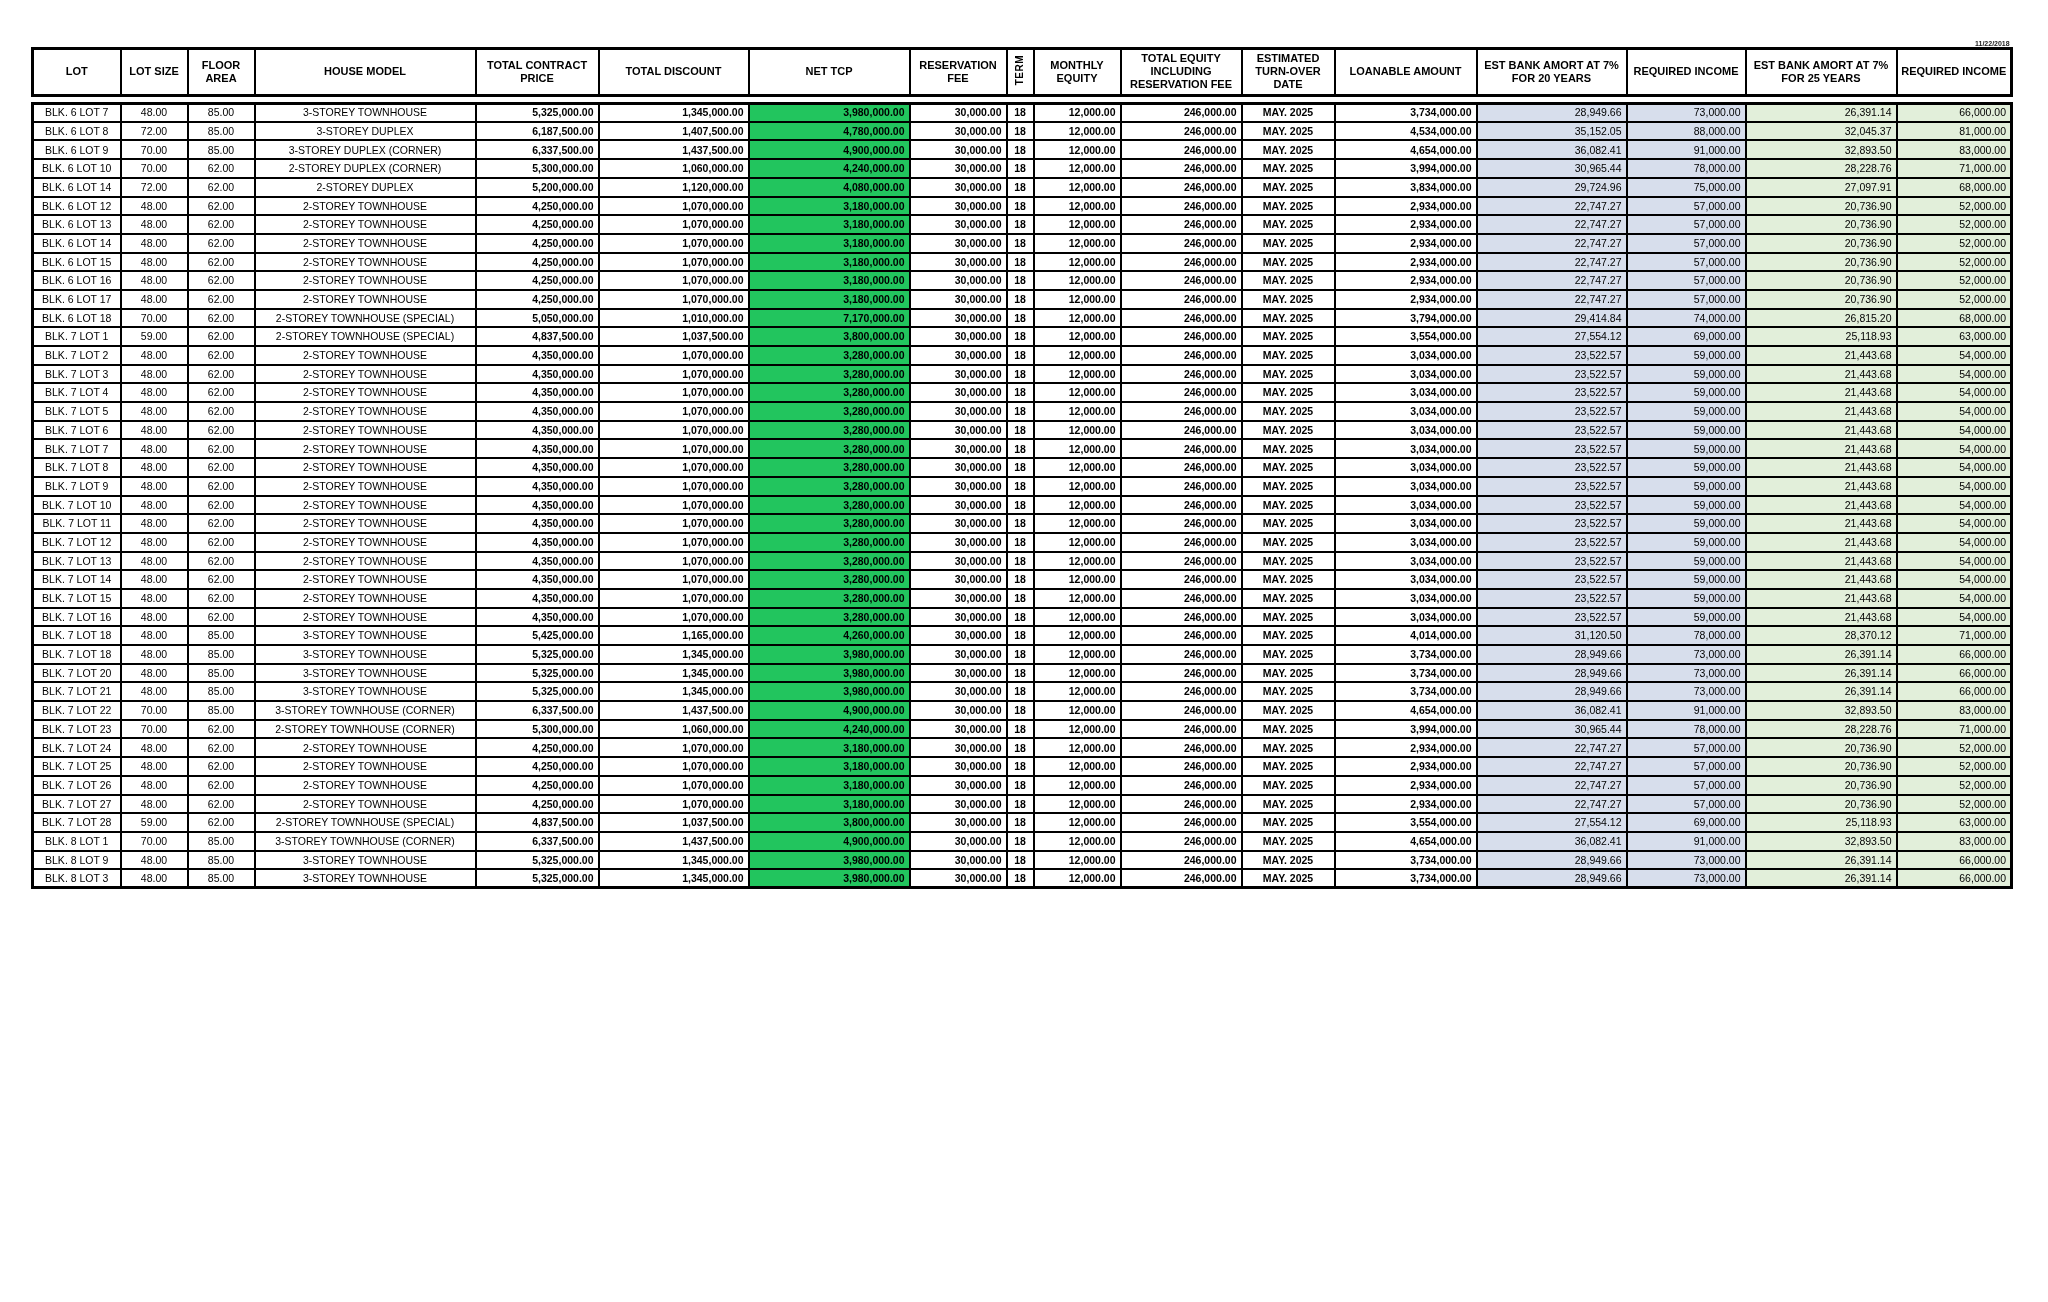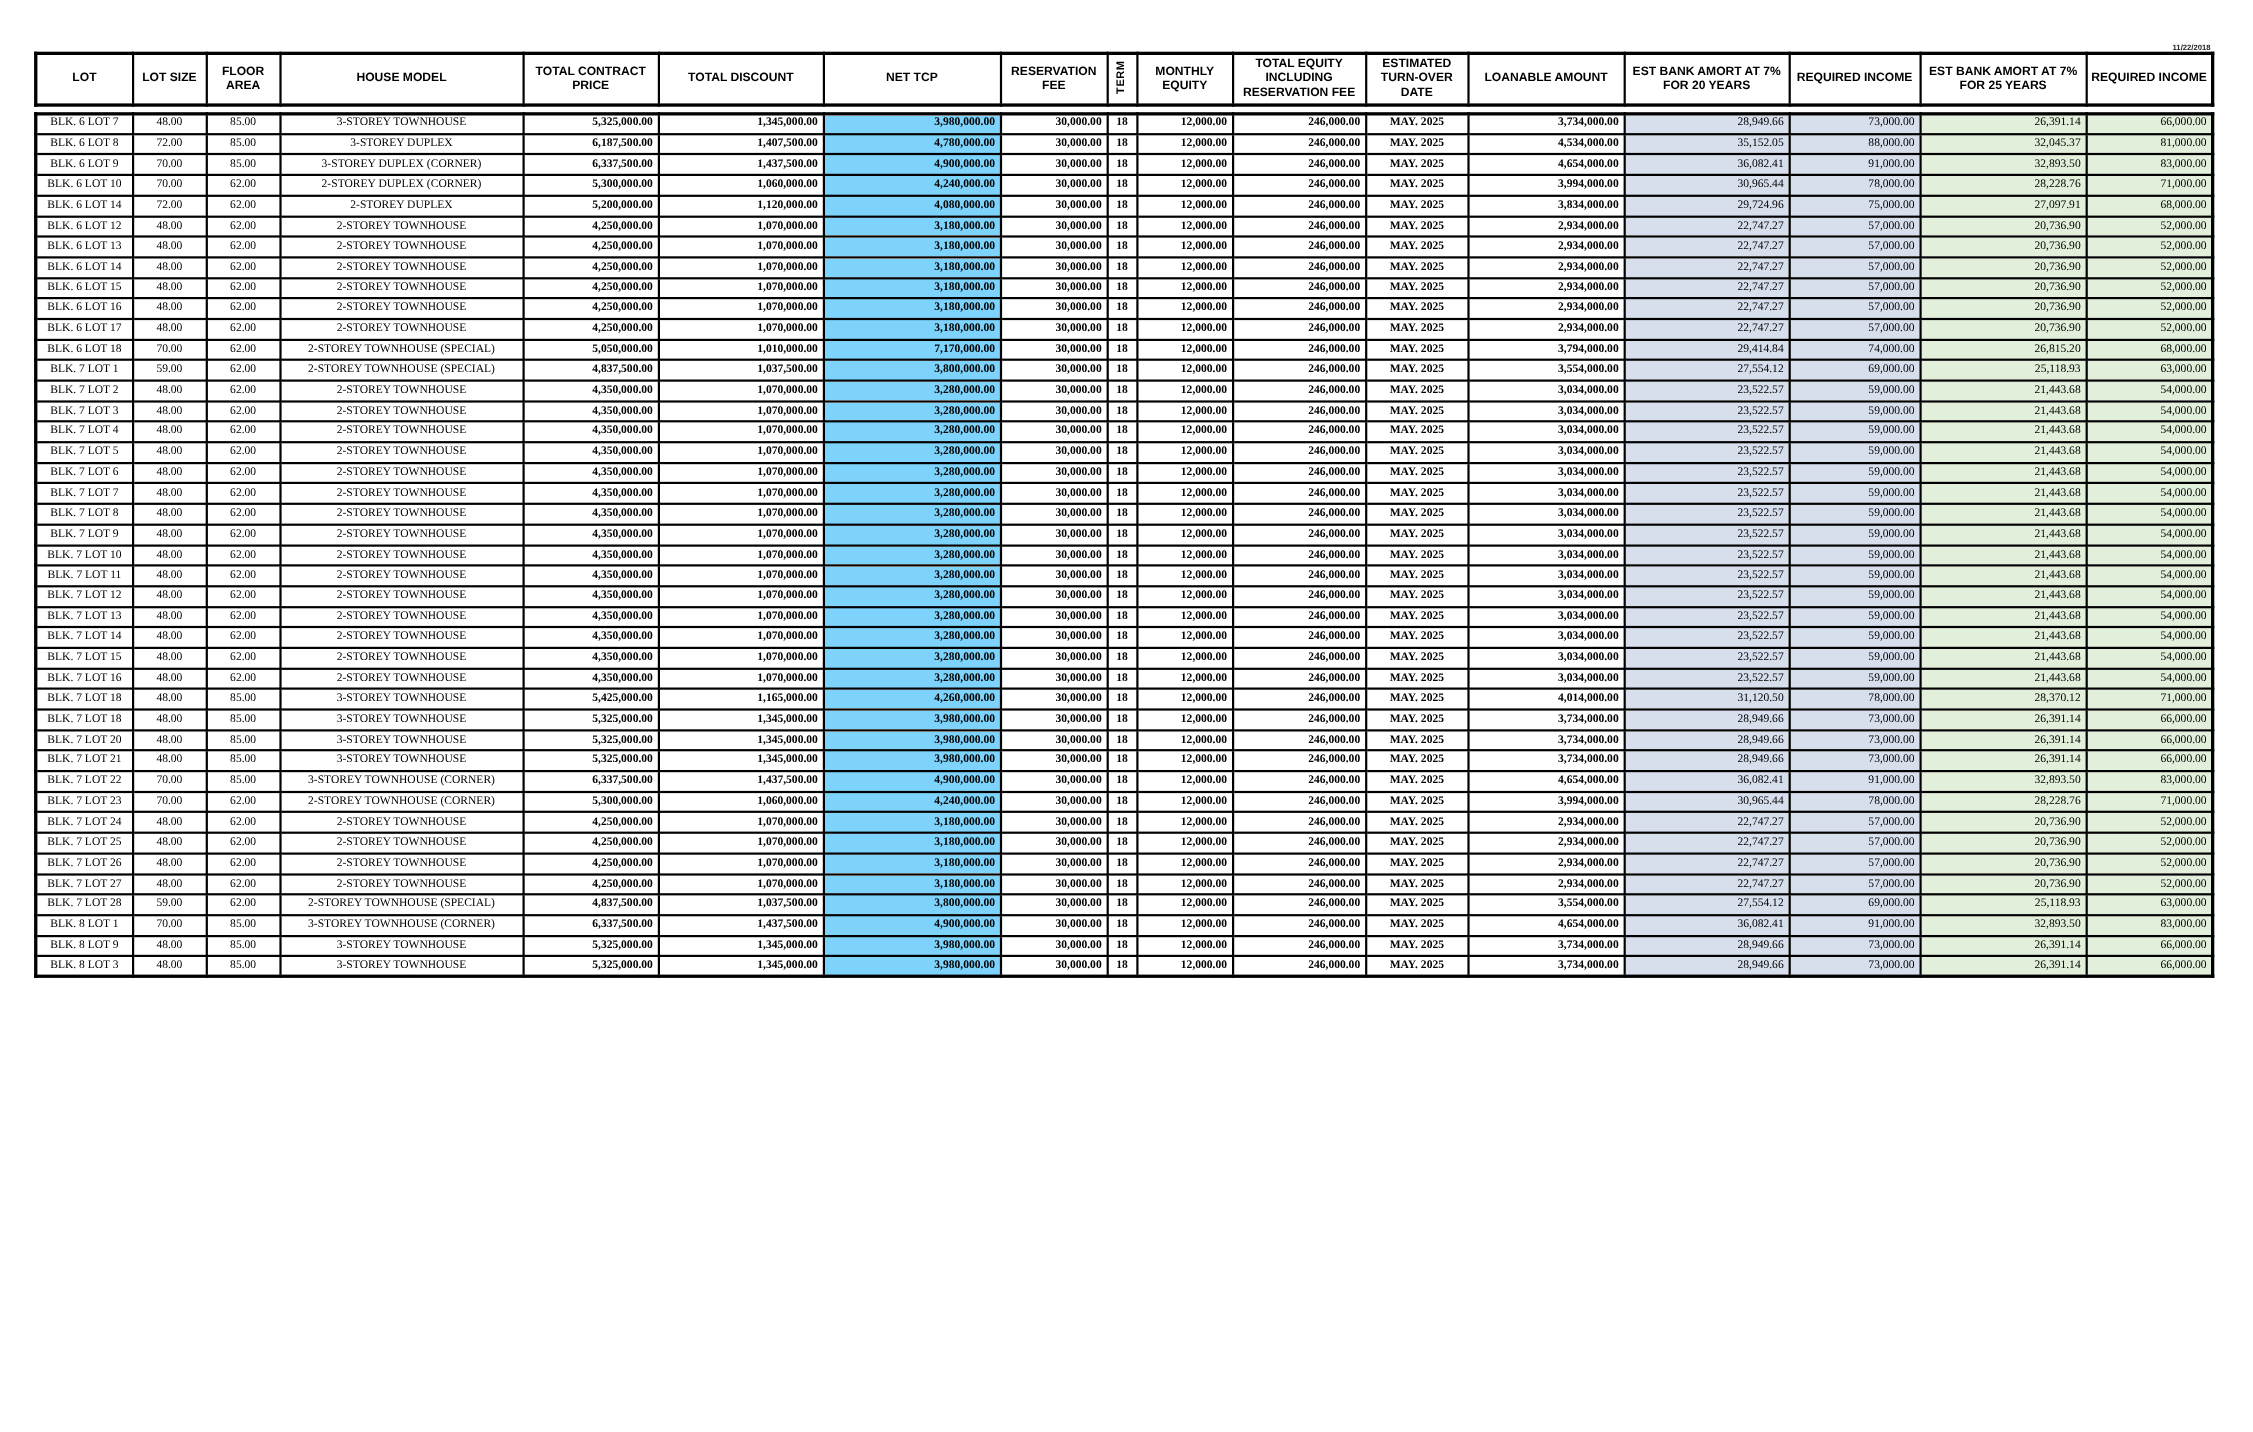--- a/index.html
+++ b/index.html
@@ -32,27 +32,27 @@
   .h-net{background:#C00000;color:#ffffff;font-size:15px;margin-top:25px;}
   .h-navy{background:#1F3864;color:#FFFF00;}
   .h-olive{background:#466321;color:#FFFF00;}
   .h-term{padding:0;}
   .h-term .vert{
     display:inline-block;writing-mode:vertical-rl;transform:rotate(180deg);
     font-size:10px;font-weight:700;letter-spacing:.5px;
   }
 
   
-  .body-table{margin-top:5px;font-family:Liberation Serif, serif;}
+  .body-table{margin-top:5px;}
   .body-table td{height:18.7px;padding:0 4px;font-size:10.5px;color:#000;vertical-align:middle;line-height:1;}
   .c-text{text-align:center;font-weight:400;}
   .c-mid{text-align:center;font-weight:700;}
   .c-num{text-align:right;font-weight:700;padding-right:6px;}
   .c-big{font-size:15px;}
-  .c-net{color:#C00000;background:#7dd3fc;}
+  .c-net{color:#C00000;background:#22c55e;}
   .c-light{font-weight:400;font-size:14.5px;}
   .c-blue{background:#D7DEEC;}
   .c-green{background:#E2EFDA;}
 </style>
 </head>
 <body>
 
 <div class="sheet">
   <div class="date-stamp">11/22/2018</div>
 

